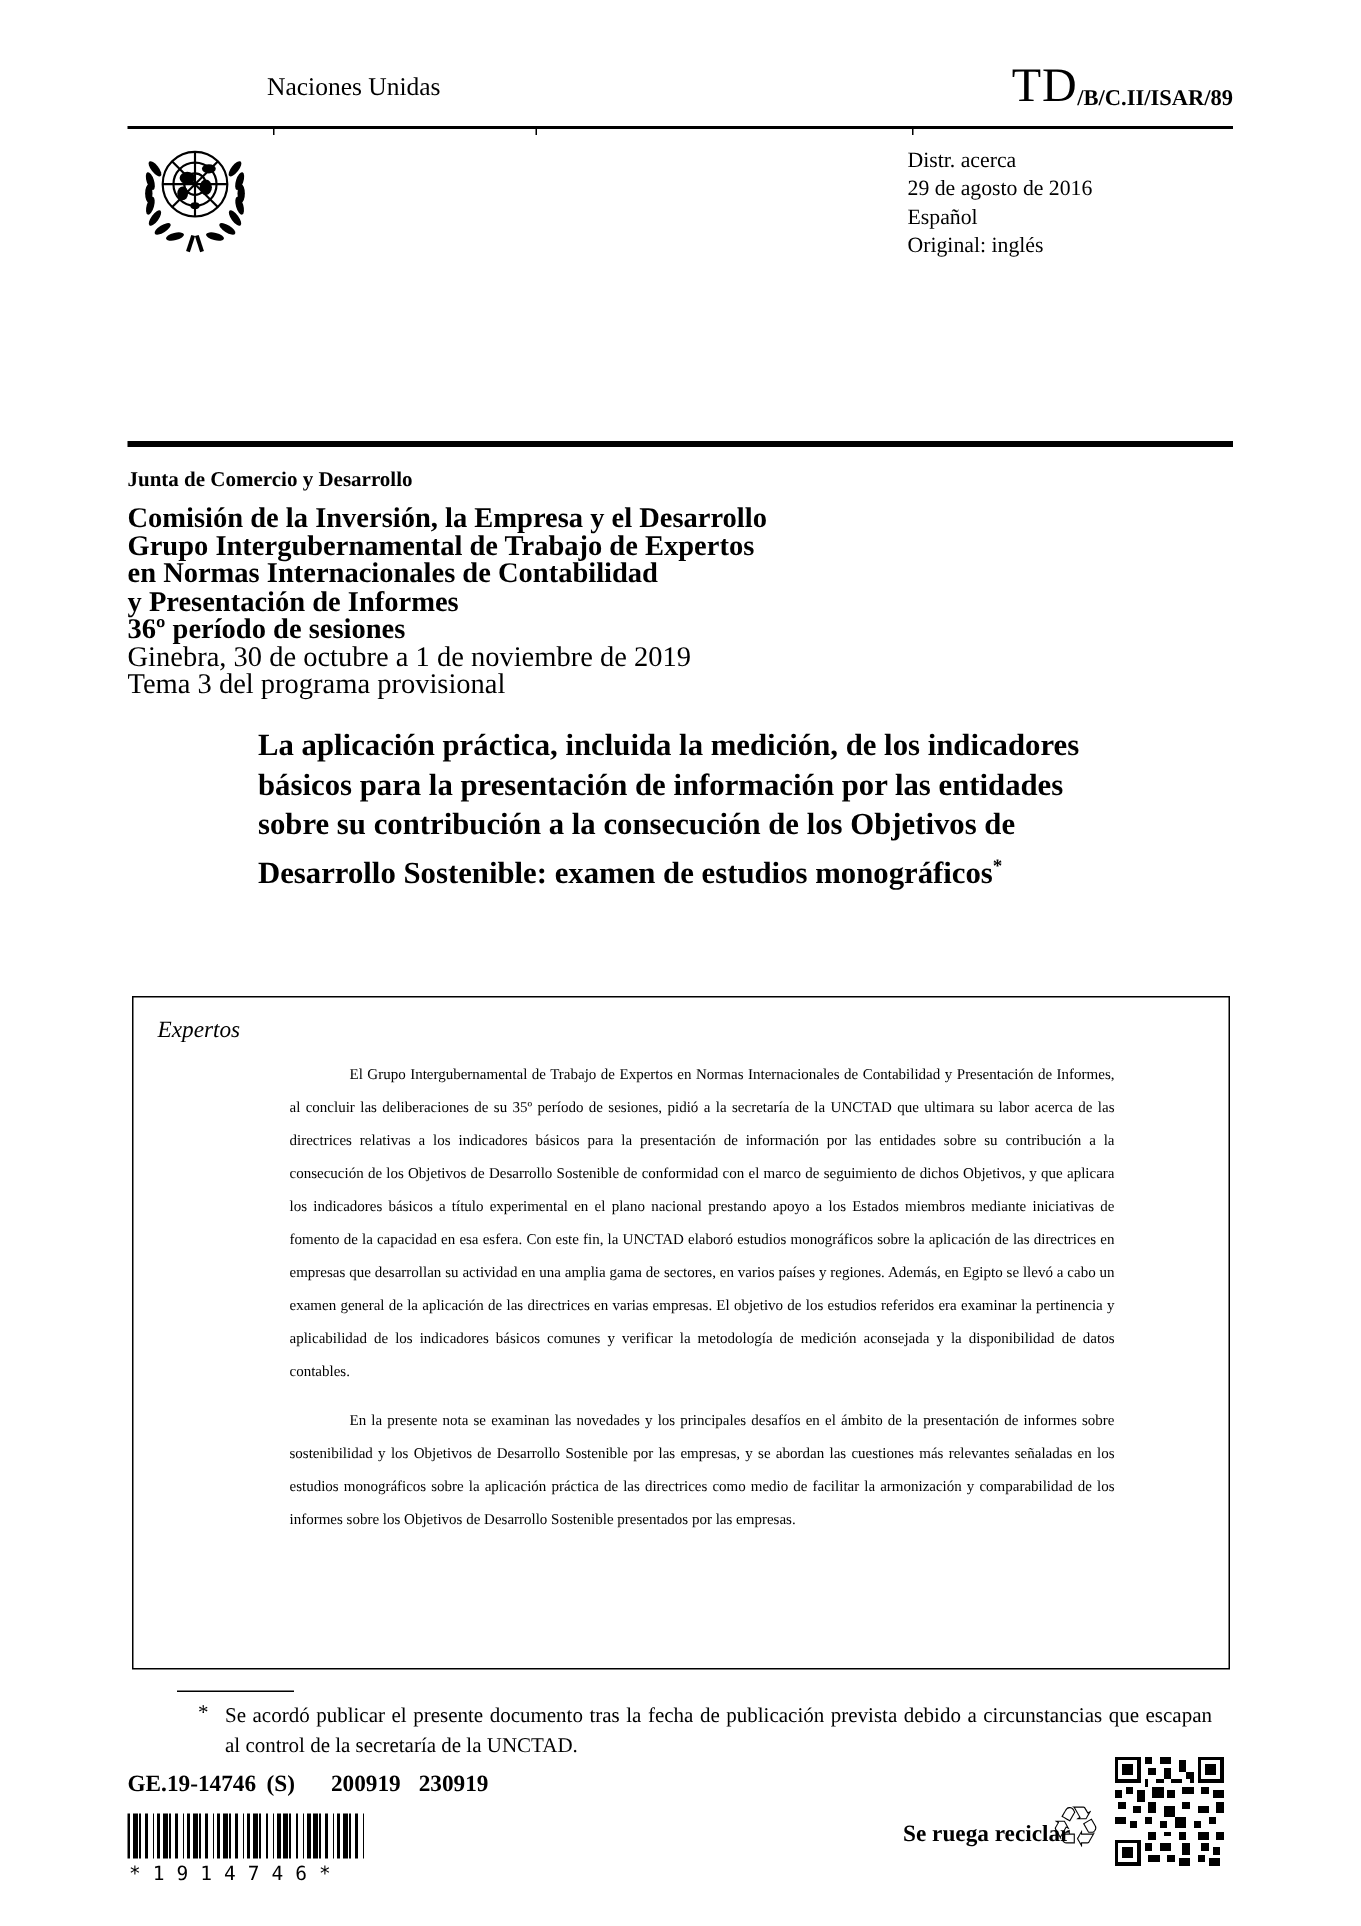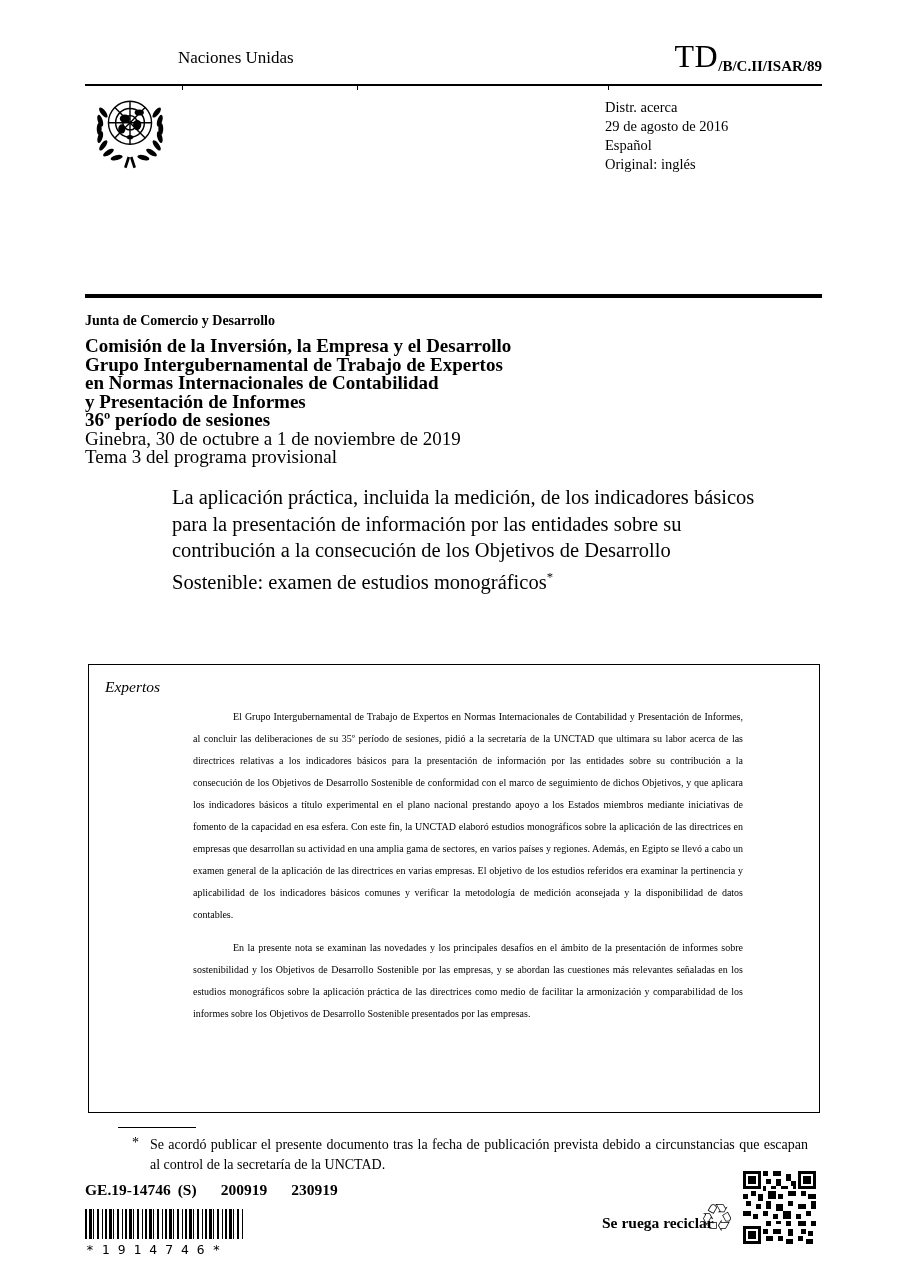--- a/index.html
+++ b/index.html
@@ -25,41 +25,41 @@
 
   .thick-rule { position:absolute; left:85px; top:294px; width:737px; height:4px; background:#000; }
 
   
   .session-block { position:absolute; left:85px; top:310px; width:500px; }
   .session-block .board { font-size:14px; font-weight:bold; line-height:21px; margin-bottom:6px; }
   .session-block .s-line { font-size:19px; line-height:18.5px; }
   .session-block .s-line.bold { font-weight:bold; }
 
   
-  .doc-title { position:absolute; left:172px; top:484px; width:588px; font-size:20.5px; font-weight:normal; line-height:26.5px; }
+  .doc-title { position:absolute; left:172px; top:484px; width:588px; font-size:20.5px; font-weight:bold; line-height:26.5px; }
   .doc-title .sup { font-size:62%; vertical-align:super; }
   .doc-subtitle { position:absolute; left:172px; top:626px; font-size:17px; font-weight:bold; }
 
   
   .summary-box { position:absolute; left:88px; top:664px; width:732px; height:449px; border:1px solid #000; box-sizing:border-box; }
   .summary-label { margin:13px 0 0 16px; font-style:italic; font-size:15.5px; }
   .summary-body { margin:10px 76px 0 104px; text-align:justify; font-size:10px; line-height:22px; }
   .summary-body p { margin:0 0 11px 0; text-indent:40px; }
 
   
   .footnote-rule { position:absolute; left:118px; top:1127px; width:78px; border-top:1px solid #000; }
   .footnote-marker { position:absolute; left:132px; top:1135px; font-size:14px; }
   .footnote-text { position:absolute; left:150px; top:1135px; width:658px; font-size:14px; line-height:19.5px; text-align:justify; }
 
   
   .ge-line { position:absolute; left:85px; top:1181px; font-size:15.5px; }
   .ge-line span { margin-right:0;font-weight:bold; }
   .ge-line .lang { margin-left:7px; }
   .ge-line .c1 { margin-left:24px; }
-  .ge-line .c2 { margin-left:24px; }
+  .ge-line .c2 { margin-left:12px; }
 
   .barcode { position:absolute; left:85px; top:1209px; width:158px; height:30px;
     background:repeating-linear-gradient(90deg,
       #000 0 2px,#fff 2px 4px,#000 4px 7px,#fff 7px 8px,
       #000 8px 9px,#fff 9px 12px,#000 12px 14px,#fff 14px 17px,
       #000 17px 18px,#fff 18px 20px); }
   .barcode-label { position:absolute; left:86px; top:1242px; font-size:13px; letter-spacing:8px;
     font-family:"DejaVu Sans Mono",monospace; }
 
   .recycle-text { position:absolute; left:602px; top:1214px; font-size:15.5px; font-weight:bold; }

